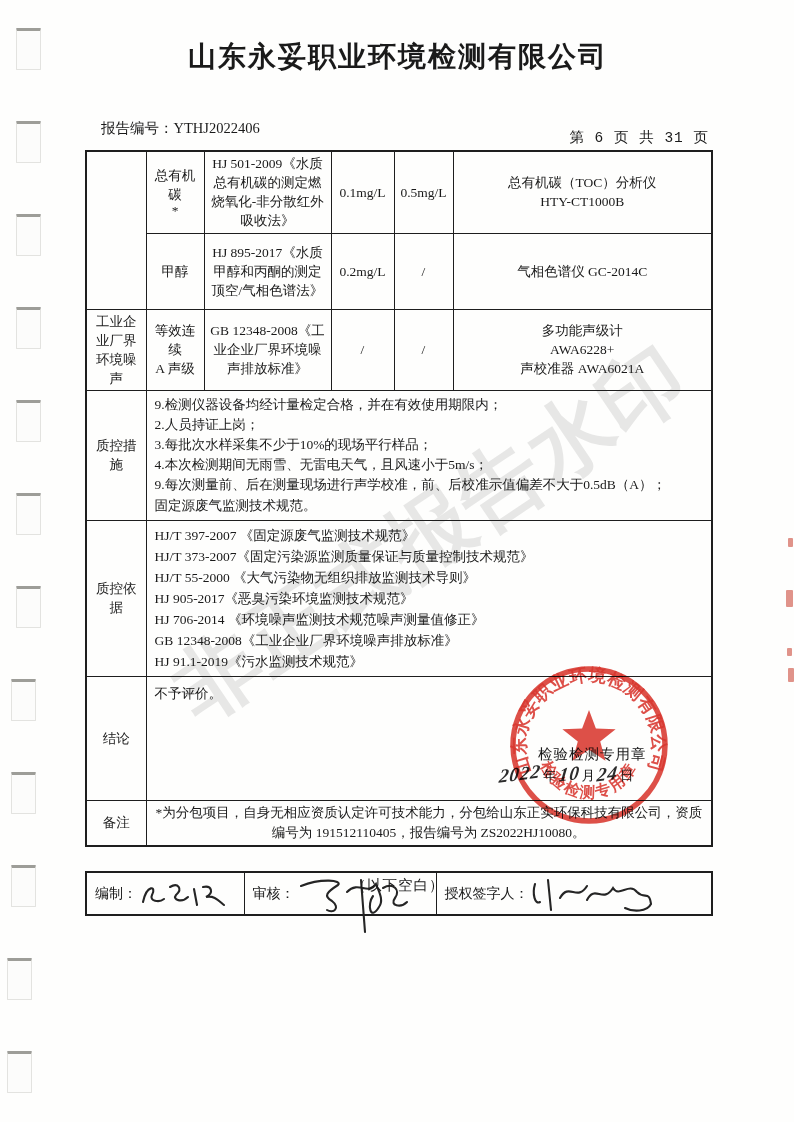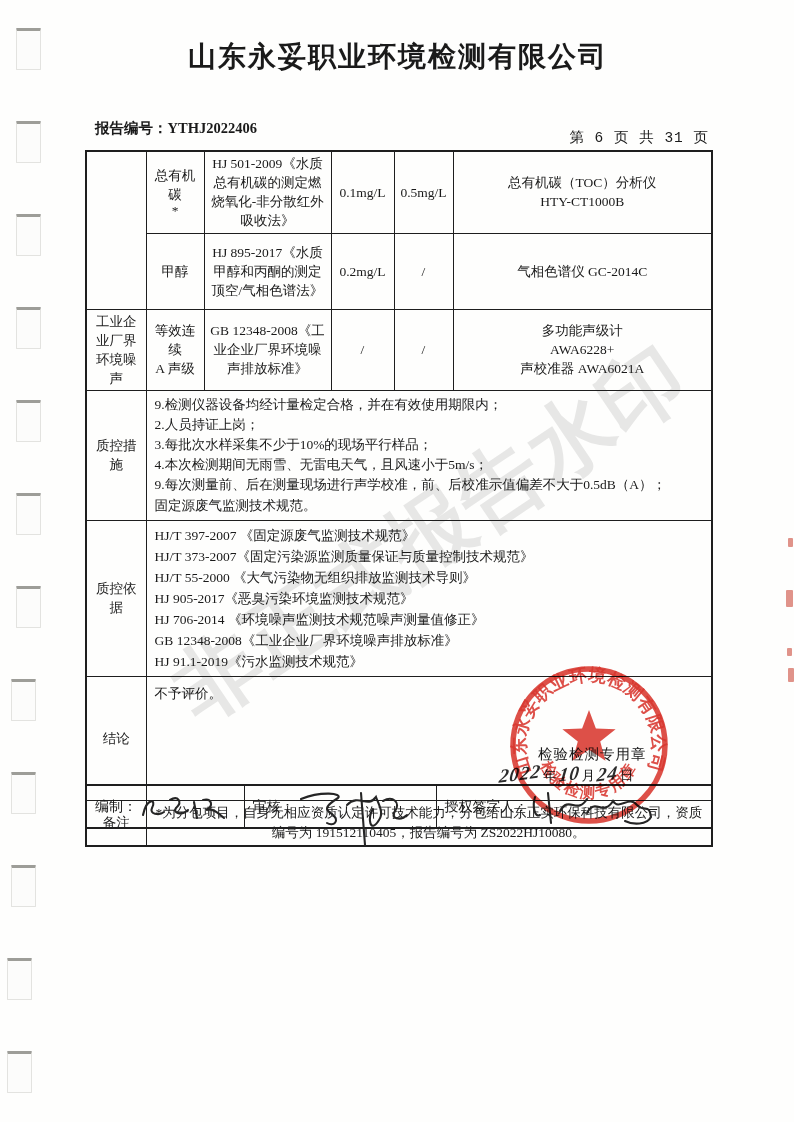--- a/index.html
+++ b/index.html
@@ -17,39 +17,39 @@
   .watermark{position:absolute;left:160px;top:665px;transform:rotate(-34deg);
              transform-origin:left top;font-size:84px;font-weight:bold;line-height:1;
              letter-spacing:1px;color:rgba(115,115,115,0.16);white-space:nowrap;z-index:1;}
 
   
   .company-title{position:absolute;left:85px;top:38px;width:626px;text-align:center;
                  font-size:28px;font-weight:bold;letter-spacing:2px;}
   .doc-title{position:absolute;left:85px;top:88px;width:626px;text-align:center;
              font-size:24px;font-weight:bold;letter-spacing:4px;}
   .meta-row{position:absolute;left:85px;top:119px;width:626px;font-size:14.5px;}
-  .report-no{position:absolute;left:10px;top:0;font-weight:bold;}
+  .report-no{position:absolute;left:16px;top:0;}
   .page-info{position:absolute;right:2px;top:9px;letter-spacing:1px;font-family:Liberation Mono, monospace;}
 
   
   table{border-collapse:collapse;table-layout:fixed;}
   .main-table{position:absolute;left:85px;top:150px;width:626px;z-index:2;}
   .main-table td{border:1.6px solid #1e1e1e;text-align:center;vertical-align:middle;
                  font-size:13.5px;padding:2px 3px;line-height:19px;}
   .main-table{border:2.2px solid #1e1e1e;}
   .method-cell{line-height:19px;padding:2px 5px;}
   .qc-cell{text-align:left !important;vertical-align:middle;padding:4px 6px 4px 8px !important;}
   .qc-cell .ln{white-space:nowrap;}
   .measures .ln{line-height:20.2px;}
   .basis .ln{line-height:21px;}
   .conclusion-cell{text-align:left !important;vertical-align:top !important;padding:7px 8px !important;}
   .remark-cell{text-align:left;line-height:20px !important;padding:2px 8px !important;}
   .note-star{display:block;line-height:14px;}
 
-  .sig-table{position:absolute;left:85px;top:784px;width:626px;border:2.2px solid #1e1e1e;z-index:2;}
+  .sig-table{position:absolute;left:85px;top:871px;width:626px;border:2.2px solid #1e1e1e;z-index:2;}
   .sig-table td{border:1.6px solid #1e1e1e;height:41px;font-size:14px;vertical-align:middle;
                 padding:0 2px 0 8px;overflow:visible;}
   .sig-wrap{display:flex;align-items:center;position:relative;overflow:visible;}
   .sig-svg{overflow:visible;flex:0 0 auto;}
   .sig-svg path{fill:none;stroke:#252525;stroke-width:2.1;stroke-linecap:round;}
 
   .blank-note{position:absolute;left:85px;top:876px;width:626px;text-align:center;
               font-size:14.5px;letter-spacing:1px;z-index:2;}
 
   
@@ -203,20 +203,21 @@
           <span>授权签字人：</span>
           <svg class="sig-svg" width="126" height="40" viewBox="0 0 126 40">
             <path d="M6,10 C3,20 6,31 11,28 M19,6 L22,36 M31,24 C40,8 48,28 58,12 M58,26 C66,10 74,30 84,14 C90,24 100,8 108,18 C116,26 120,16 122,30 C118,38 104,38 96,34"></path>
           </svg>
         </div>
       </td>
     </tr>
   </tbody>
     </table>
 
+  <div class="blank-note">（以下空白）</div>
 
   <div class="seal-caption">检验检测专用章</div>
   <div class="seal-date">
     <span class="hw">2022</span><span>年</span><span class="hw">10</span><span>月</span><span class="hw">24</span><span>日</span>
   </div>
 
   <svg class="stamp" viewBox="0 0 166 166">
     <defs>
       <path id="arc-top" d="M 25,110 A 64,64 0 1 1 141,110"></path>
       <path id="arc-bottom" d="M 34,101 A 52,52 0 0 0 132,101"></path>

